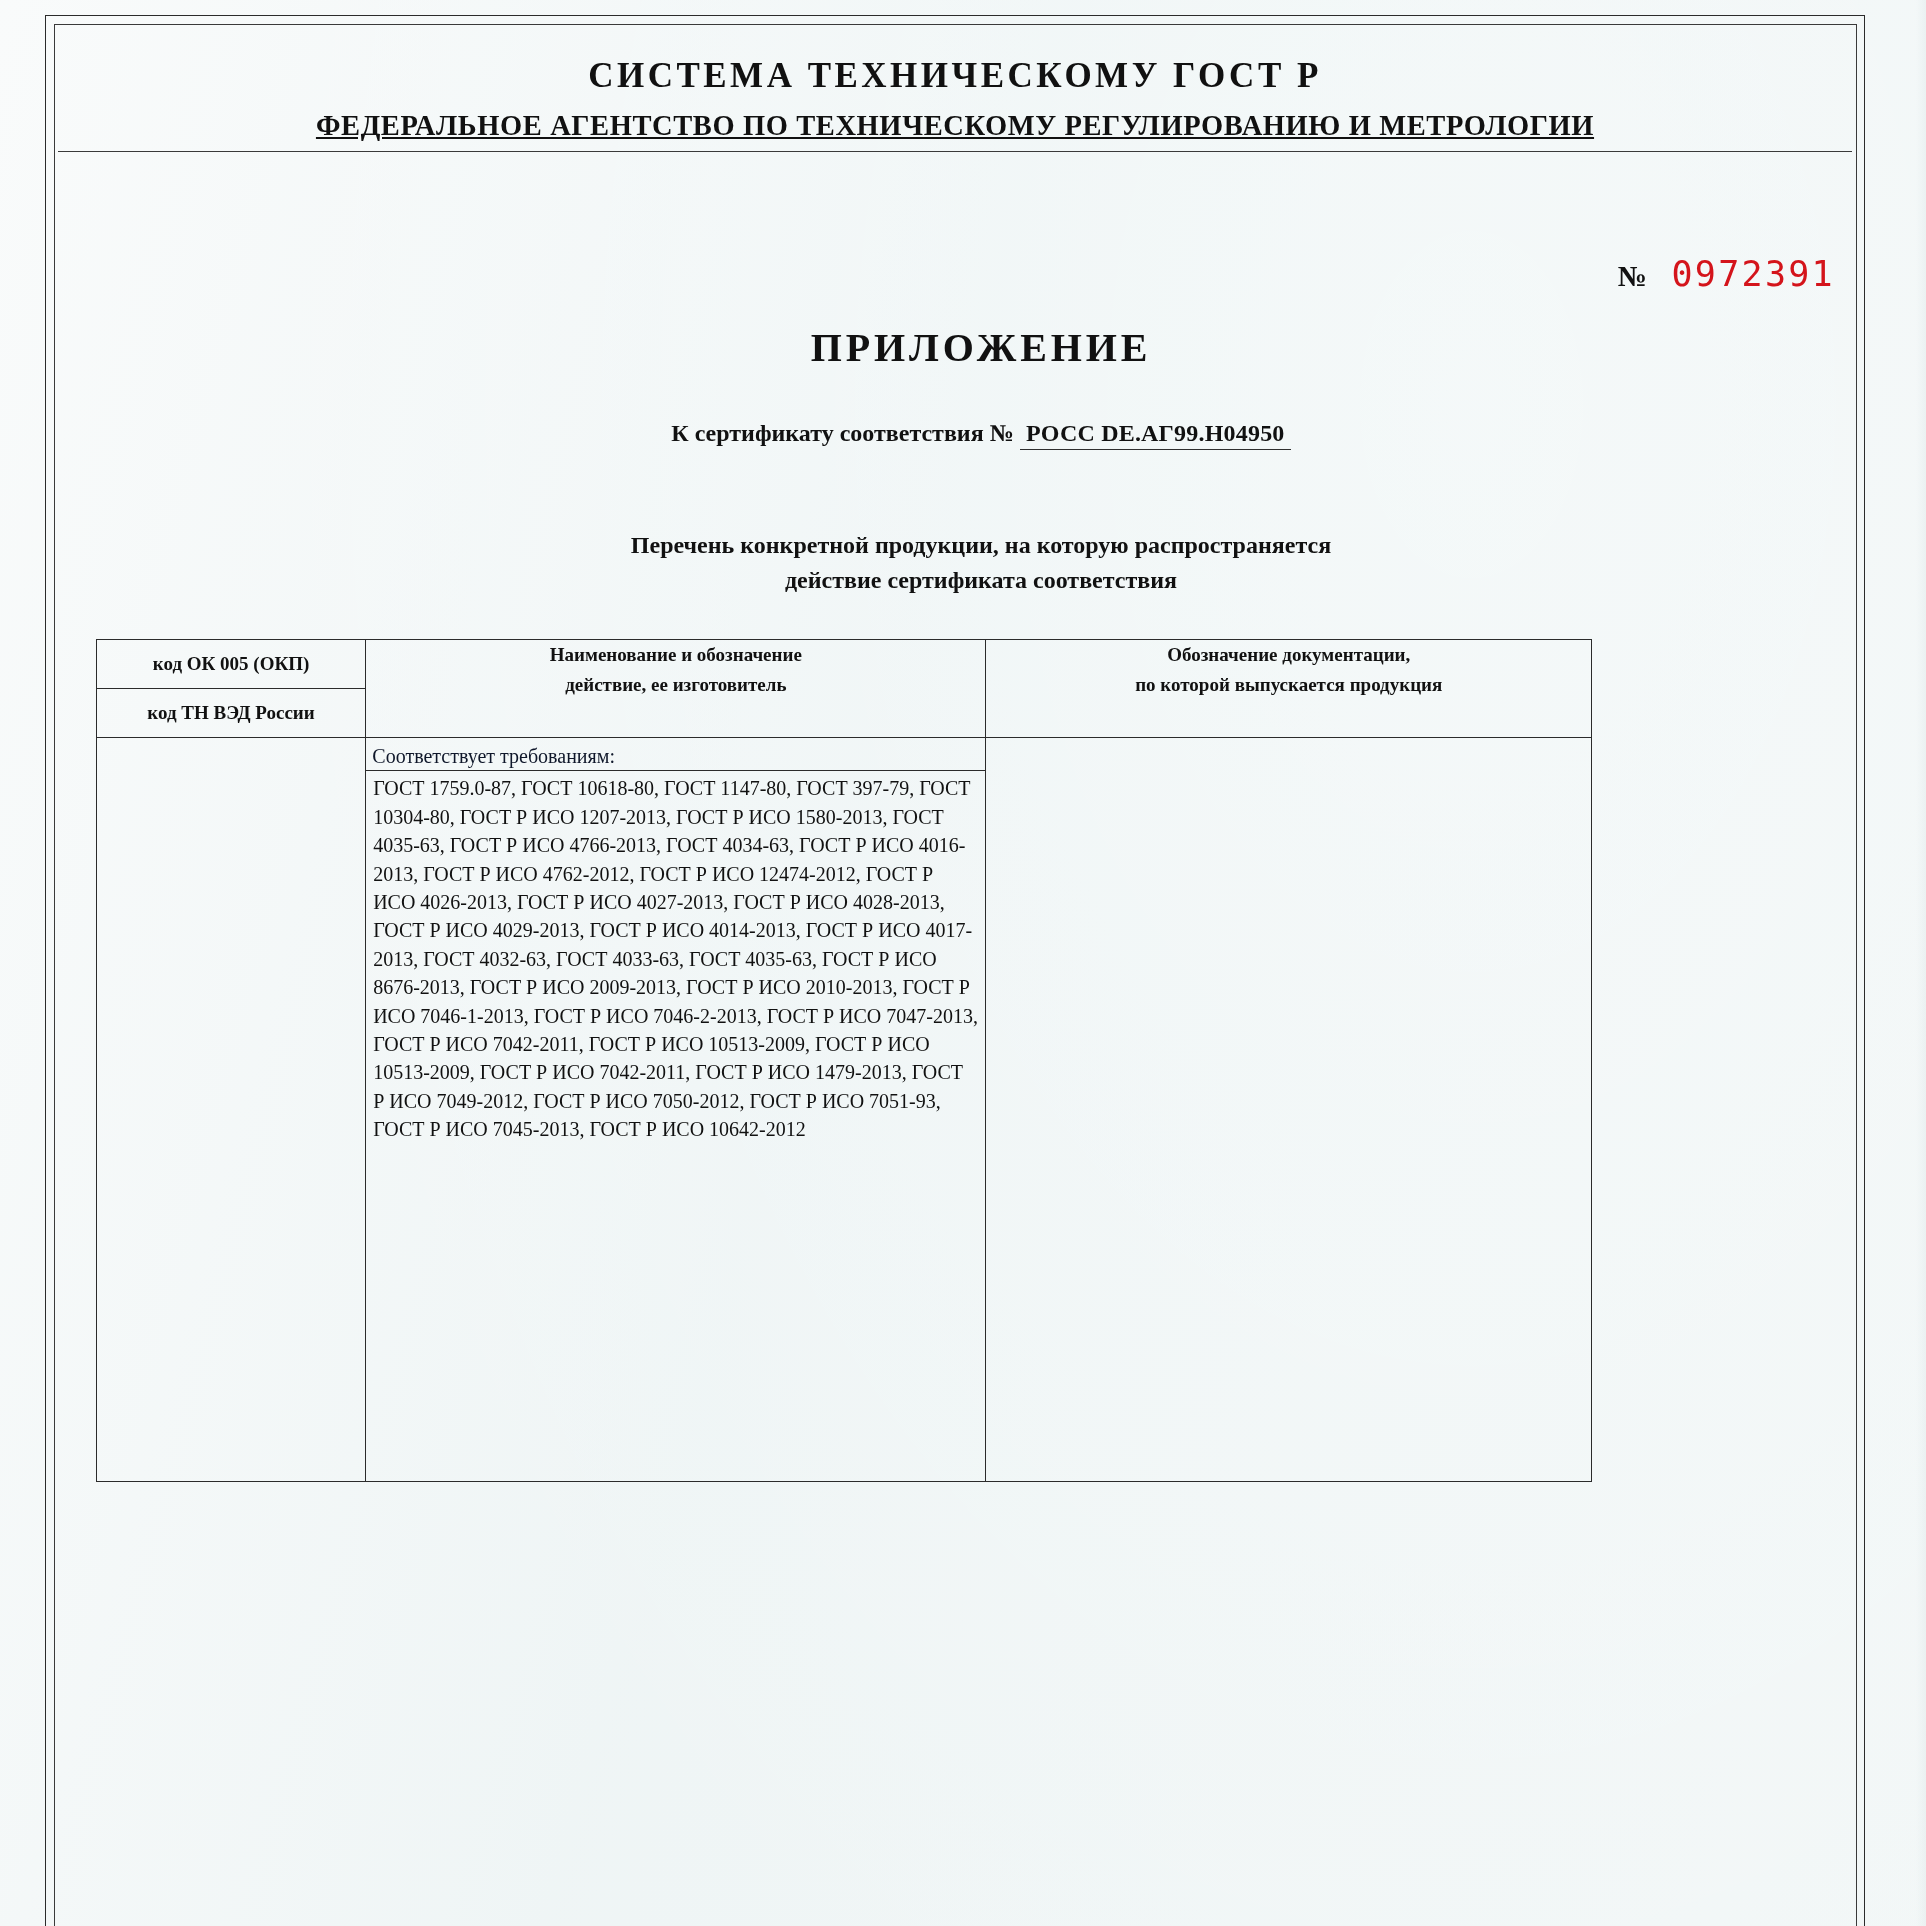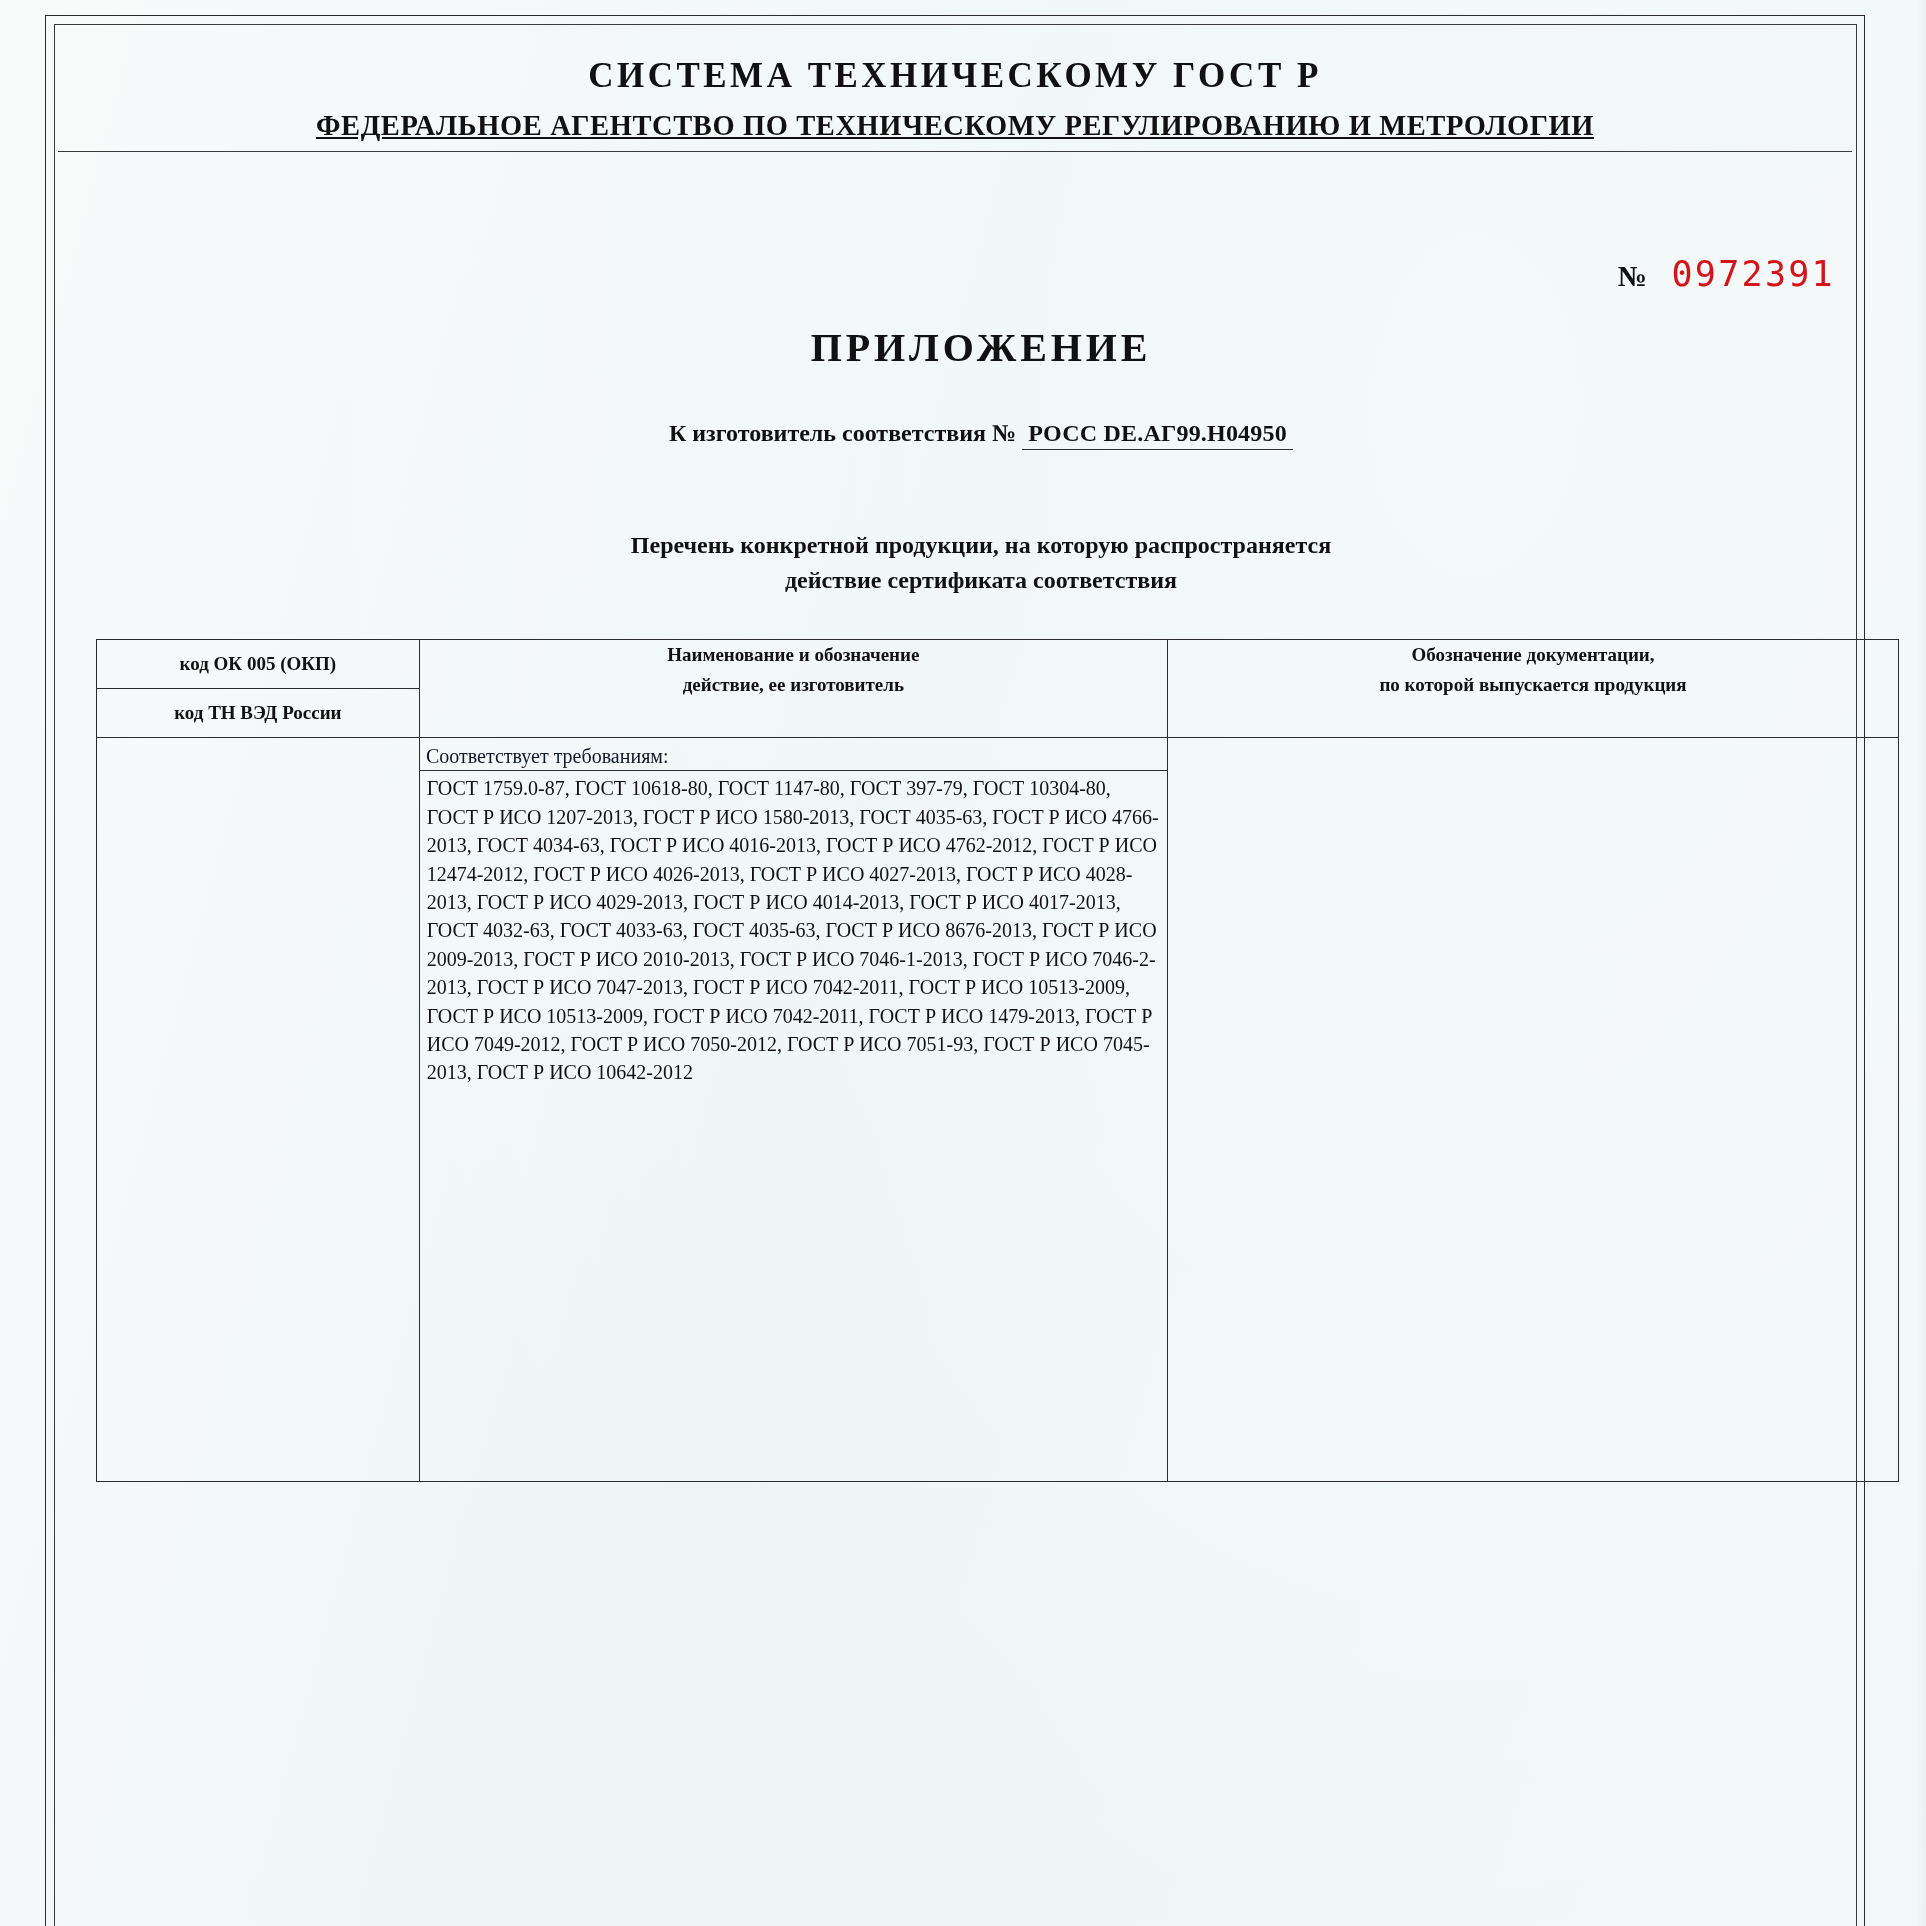--- a/index.html
+++ b/index.html
@@ -143,21 +143,21 @@
     font-weight: bold;
     color: #111;
     line-height: 1.45;
   }
 
   
   .table {
     position: absolute;
     left: 96px;
     top: 639px;
-    width: 1803px;
+    width: 1496px;
     border-collapse: collapse;
   }
   .table td, .table th {
     border: 1.2px solid #2b2b2b;
     vertical-align: top;
     padding: 0;
   }
   .col-a { width: 297px; }
   .col-b { width: 690px; }
   .col-c { width: 674px; }
@@ -211,21 +211,21 @@
   </div>
 
   <div class="number-row">
     <span class="number-label">№</span>
     <span class="number-value">0972391</span>
   </div>
 
   <div class="doc-title">ПРИЛОЖЕНИЕ</div>
 
   <div class="cert-line">
-    <span>К изготовитель соответствия №</span>
+    <span>К сертификату соответствия №</span>
     <span class="cert-no">РОСС DE.АГ99.Н04950</span>
   </div>
 
   <div class="subtitle">
     <div>Перечень конкретной продукции,  на которую распространяется</div>
     <div>действие сертификата соответствия</div>
   </div>
 
   <table class="table">
     <tbody>

